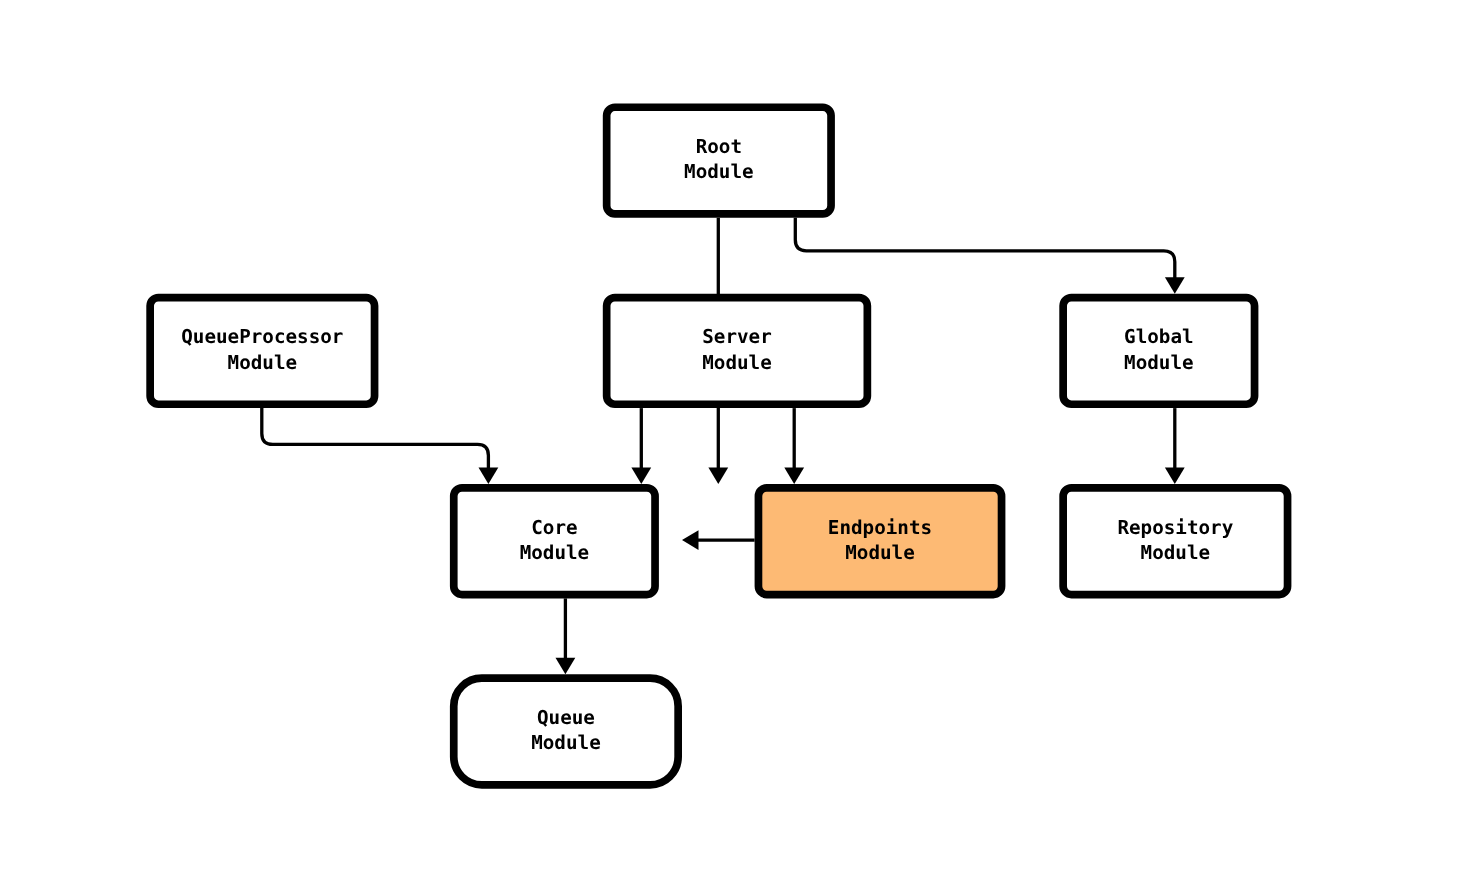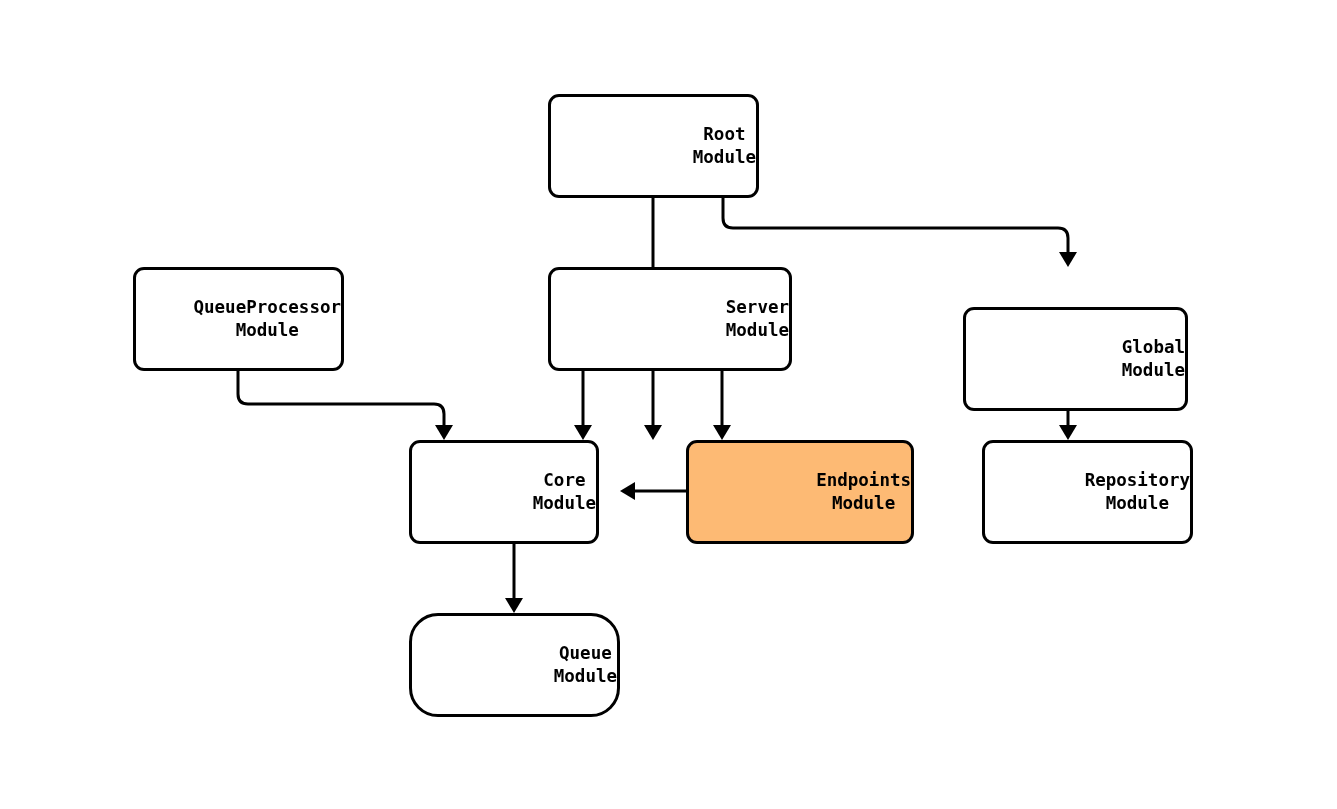--- a/index.html
+++ b/index.html
@@ -24,25 +24,25 @@
     position: absolute;
     left: 0;
     top: 0;
     width: 1337px;
     height: 809px;
   }
   .node {
     position: absolute;
     box-sizing: border-box;
     background: #ffffff;
-    border: 3px solid #0f172a;
+    border: 7px solid #0f172a;
     border-radius: 11px;
     display: flex;
     flex-direction: column;
-    align-items: flex-end;
+    align-items: center;
     justify-content: center;
     z-index: 2;
   }
   .node-label {
     font-family: "DejaVu Sans Mono", "Liberation Mono", monospace;
     font-size: 17.5px;
     line-height: 23px;
     font-weight: 700;
     color: #000000;
     text-align: center;
@@ -89,33 +89,33 @@
 Module</div>
       </div>
       <div class="node" style="left: 133px; top: 267px; width: 211px; height: 104px; border-color: rgb(0, 0, 0); background: rgb(255, 255, 255);">
         <div class="node-label">QueueProcessor
 Module</div>
       </div>
       <div class="node" style="left: 548px; top: 267px; width: 244px; height: 104px; border-color: rgb(0, 0, 0); background: rgb(255, 255, 255);">
         <div class="node-label">Server
 Module</div>
       </div>
-      <div class="node" style="left: 963px; top: 267px; width: 225px; height: 104px; border-color: rgb(0, 0, 0); background: rgb(255, 255, 255); margin-top: 40px;">
+      <div class="node" style="left: 963px; top: 267px; width: 181px; height: 104px; border-color: rgb(0, 0, 0); background: rgb(255, 255, 255);">
         <div class="node-label">Global
 Module</div>
       </div>
       <div class="node" style="left: 409px; top: 440px; width: 190px; height: 104px; border-color: rgb(0, 0, 0); background: rgb(255, 255, 255);">
         <div class="node-label">Core
 Module</div>
       </div>
       <div class="node" style="left: 686px; top: 440px; width: 228px; height: 104px; border-color: rgb(0, 0, 0); background: #fdba74;">
         <div class="node-label">Endpoints
 Module</div>
       </div>
-      <div class="node" style="left: 963px; top: 440px; width: 211px; height: 104px; border-color: rgb(0, 0, 0); background: rgb(255, 255, 255); margin-left: 19px;">
+      <div class="node" style="left: 963px; top: 440px; width: 211px; height: 104px; border-color: rgb(0, 0, 0); background: rgb(255, 255, 255);">
         <div class="node-label">Repository
 Module</div>
       </div>
       <div class="node" style="left: 409px; top: 613px; width: 211px; height: 104px; border-color: rgb(0, 0, 0); background: rgb(255, 255, 255); border-radius: 29px;">
         <div class="node-label">Queue
 Module</div>
       </div>
     </div>
 
 </div>

